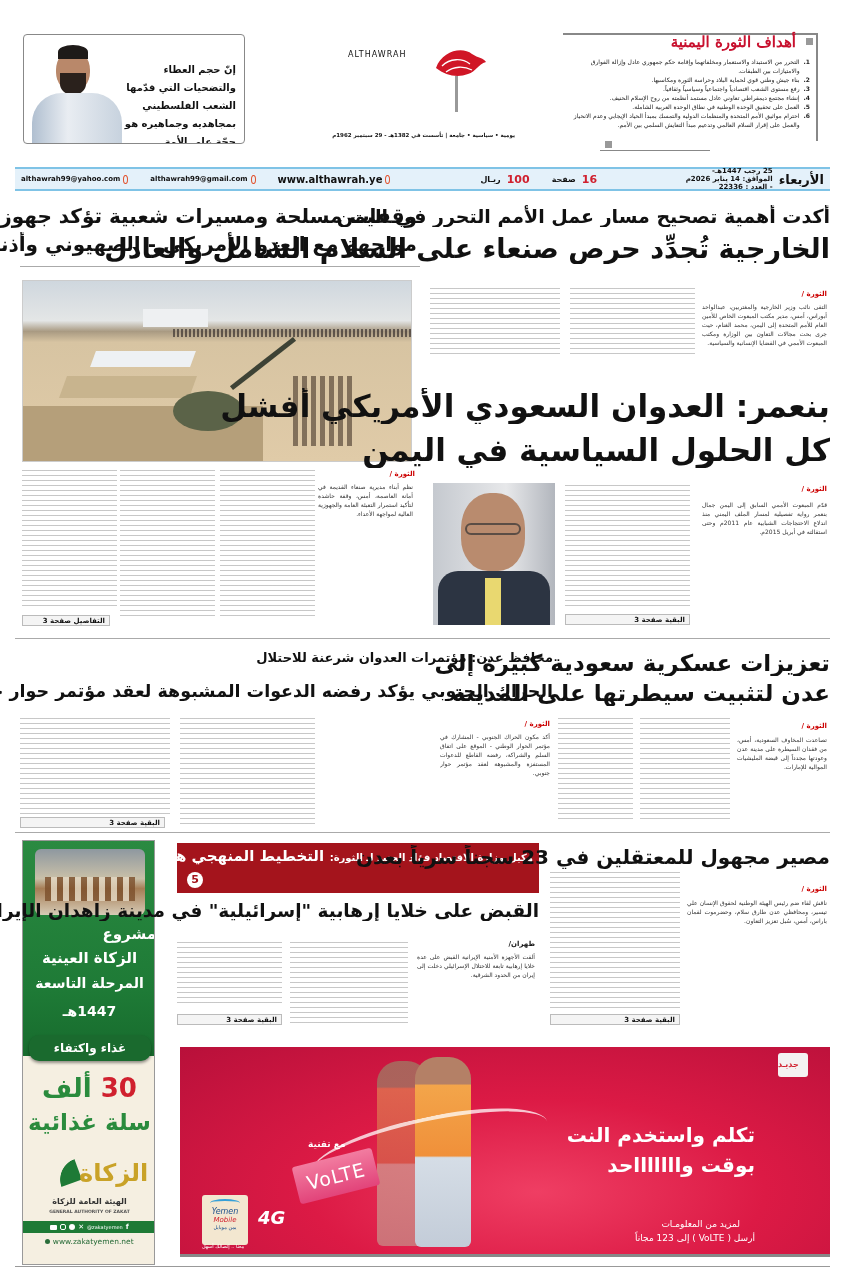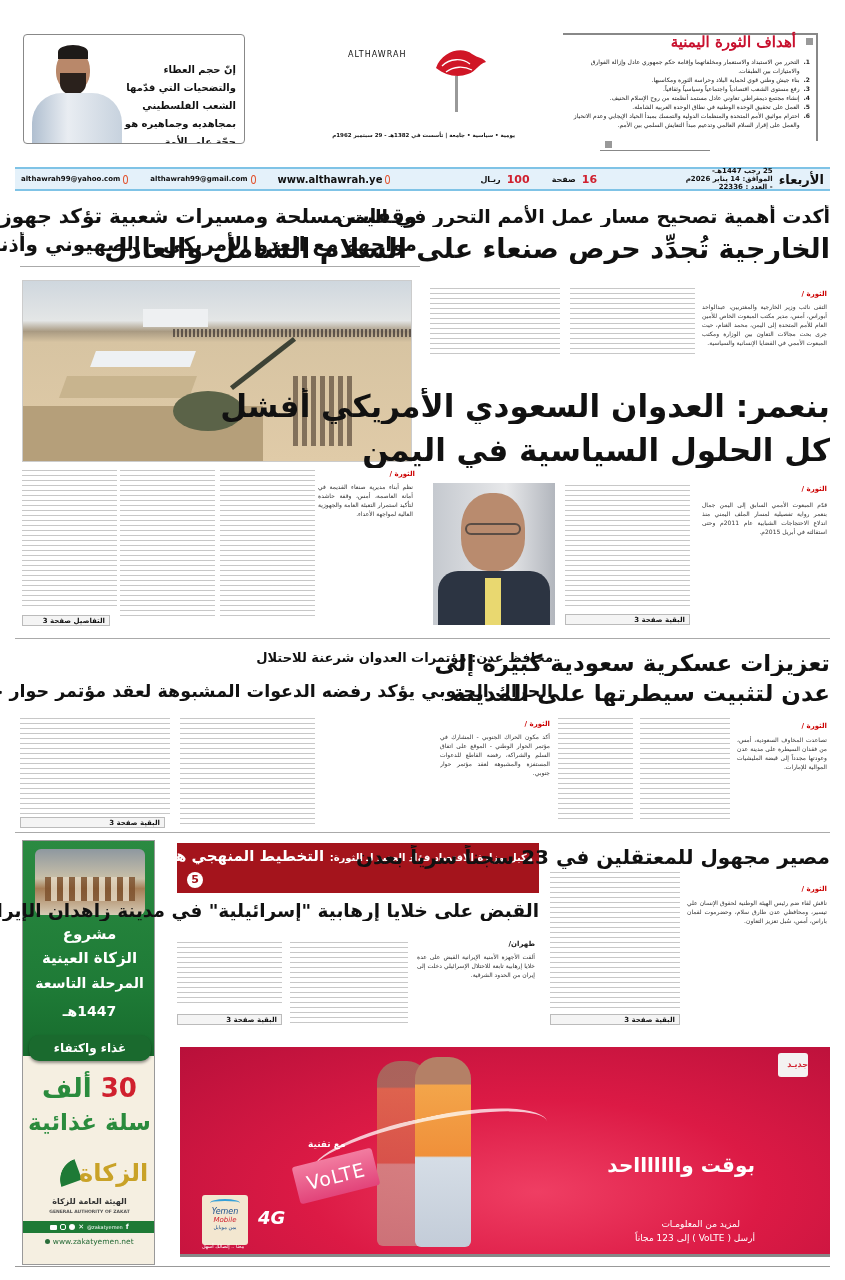--- a/index.html
+++ b/index.html
@@ -142,21 +142,21 @@
 <div class="abs body-lines" style="left:20px;top:718px;width:150px;height:100px"></div>
 <div class="abs more" style="left:20px;top:817px;width:145px">البقية صفحة 3</div>
 
 <div class="abs" style="left:15px;top:832px;width:815px;height:1px;background:#aaa"></div>
 
 <div class="abs" style="left:22px;top:840px;width:133px;height:425px;border:1px solid #999;overflow:hidden;background:#f5efe1">
   <div class="abs" style="left:0;top:0;width:133px;height:215px;background:linear-gradient(#2a8a41,#1e7a36 70%,#176b2d)"></div>
   <div class="abs" style="left:12px;top:8px;width:110px;height:66px;border-radius:6px;background:linear-gradient(#8e98a0,#c9c0a8 45%,#a67d55 60%,#d6cbb6);overflow:hidden">
     <div class="abs" style="left:10px;top:28px;width:90px;height:24px;background:repeating-linear-gradient(90deg,#7b4e2a 0,#7b4e2a 6px,#e3d7c2 6px,#e3d7c2 12px);opacity:.8"></div>
   </div>
-  <div class="abs" style="left:0;width:133px;top:84px;text-align:center;color:#fff;font-size:15px;font-weight:bold">مشروع</div>
+  <div class="abs" style="left:0;width:133px;top:84px;color:#fff;font-size:15px;font-weight:bold">مشروع</div>
   <div class="abs" style="left:0;width:133px;top:108px;text-align:center;color:#fff;font-size:15px;font-weight:bold">الزكاة العينية</div>
   <div class="abs" style="left:0;width:133px;top:134px;text-align:center;color:#fff;font-size:14px;font-weight:bold">المرحلة التاسعة</div>
   <div class="abs" style="left:0;width:133px;top:162px;text-align:center;color:#fff;font-size:14px;font-weight:bold">1447هـ</div>
   <div class="abs" style="left:6px;width:122px;top:194px;height:26px;line-height:26px;border-radius:10px;background:#1a6a2e;box-shadow:0 2px 3px rgba(0,0,0,.4);text-align:center;color:#fff;font-size:12px;font-weight:bold">غذاء واكتفاء</div>
   <div class="abs" style="left:0;width:133px;top:232px;text-align:center;font-size:26px;font-weight:bold;color:#2a8b3d">
     <span style="color:#d0202e">30</span>
     <span>ألف</span>
   </div>
   <div class="abs" style="left:0;width:133px;top:268px;text-align:center;font-size:23px;font-weight:bold;color:#2a8b3d">سلة غذائية</div>
   <div class="abs" style="left:28px;top:322px;width:28px;height:22px;background:radial-gradient(circle at 100% 100%,#1e7a36 0,#1e7a36 60%,transparent 62%);transform:rotate(-20deg)"></div>
@@ -192,21 +192,22 @@
 <div class="abs body-lines" style="left:177px;top:942px;width:105px;height:62px"></div>
 <div class="abs more" style="left:177px;top:1014px;width:105px">البقية صفحة 3</div>
 
 <div class="abs hl" style="right:15px;top:845px;font-size:20px;letter-spacing:-0.5px">مصير مجهول للمعتقلين في 23 سجناً سرياً بعدن</div>
 <div class="abs credit" style="right:18px;top:885px"><b>الثورة /</b></div>
 <div class="abs txt" style="right:18px;top:898px;width:140px;height:130px;overflow:hidden;font-size:6px;line-height:9px">ناقش لقاء ضم رئيس الهيئة الوطنية لحقوق الإنسان علي تيسير، ومحافظي عدن طارق سلام، وحضرموت لقمان باراس، أمس، سُبل تعزيز التعاون.</div>
 <div class="abs body-lines" style="right:165px;top:872px;width:130px;height:140px"></div>
 <div class="abs more" style="right:165px;top:1014px;width:130px">البقية صفحة 3</div>
 
 <div class="abs" style="left:180px;top:1047px;width:650px;height:210px;background:radial-gradient(ellipse at 55% 70%,#ef3e63 0,#dc1a45 45%,#b8103a 100%);overflow:hidden;border-bottom:3px solid #888">
-  <div class="abs" style="right:22px;top:6px;width:30px;height:24px;background:#f4f2f2;border-radius:3px;color:#d0202e;font-size:8px;text-align:right;line-height:24px;font-weight:bold">جديـد</div>
+  <div class="abs" style="right:22px;top:6px;width:30px;height:24px;background:#f4f2f2;border-radius:3px;color:#d0202e;font-size:8px;text-align:left;line-height:24px;font-weight:bold">جديـد</div>
+  <div class="abs" style="right:75px;top:76px;color:#fff;font-size:20px;font-weight:bold;white-space:nowrap">تكلم واستخدم النت</div>
   <div class="abs" style="right:75px;top:106px;color:#fff;font-size:20px;font-weight:bold;white-space:nowrap">بوقت واااااااحد</div>
   <div class="abs" style="right:90px;top:172px;color:#fff;font-size:9px;white-space:nowrap">لمزيد من المعلومـات</div>
   <div class="abs" style="right:75px;top:186px;color:#fff;font-size:9px;white-space:nowrap">أرسل ( VoLTE ) إلى 123 مجاناً</div>
   <div class="abs" style="left:197px;top:14px;width:52px;height:185px;background:linear-gradient(#a47060 0,#a47060 14%,#e07050 15%,#d65a4a 55%,#d38c88 56%,#c98080 100%);border-radius:22px 22px 6px 6px;opacity:.85"></div>
   <div class="abs" style="left:235px;top:10px;width:56px;height:190px;background:linear-gradient(#b48066 0,#b48066 14%,#f3a54a 15%,#f0903a 52%,#d5dde6 53%,#c3ccd8 100%);border-radius:22px 22px 6px 6px"></div>
   <div class="abs" style="left:130px;top:70px;width:240px;height:60px;border-top:4px solid rgba(255,255,255,.75);border-radius:50%;transform:rotate(-12deg)"></div>
   <div class="abs" style="left:128px;top:92px;color:#fff;font-size:9px;font-weight:bold;white-space:nowrap">مع تقنية</div>
   <div class="abs" style="left:115px;top:110px;width:82px;height:38px;background:linear-gradient(#f27ca0,#e2447a);color:#fff;font-size:19px;text-align:center;line-height:38px;transform:rotate(-14deg);border-radius:3px;direction:ltr;letter-spacing:1px">VoLTE</div>
   <div class="abs" style="left:22px;top:148px;width:46px;height:50px;background:#f3e7d0;border-radius:3px;direction:ltr;text-align:center">
     <div style="margin:4px auto 0;width:30px;height:8px;border-top:2px solid #35a0d8;border-radius:50%"></div>

